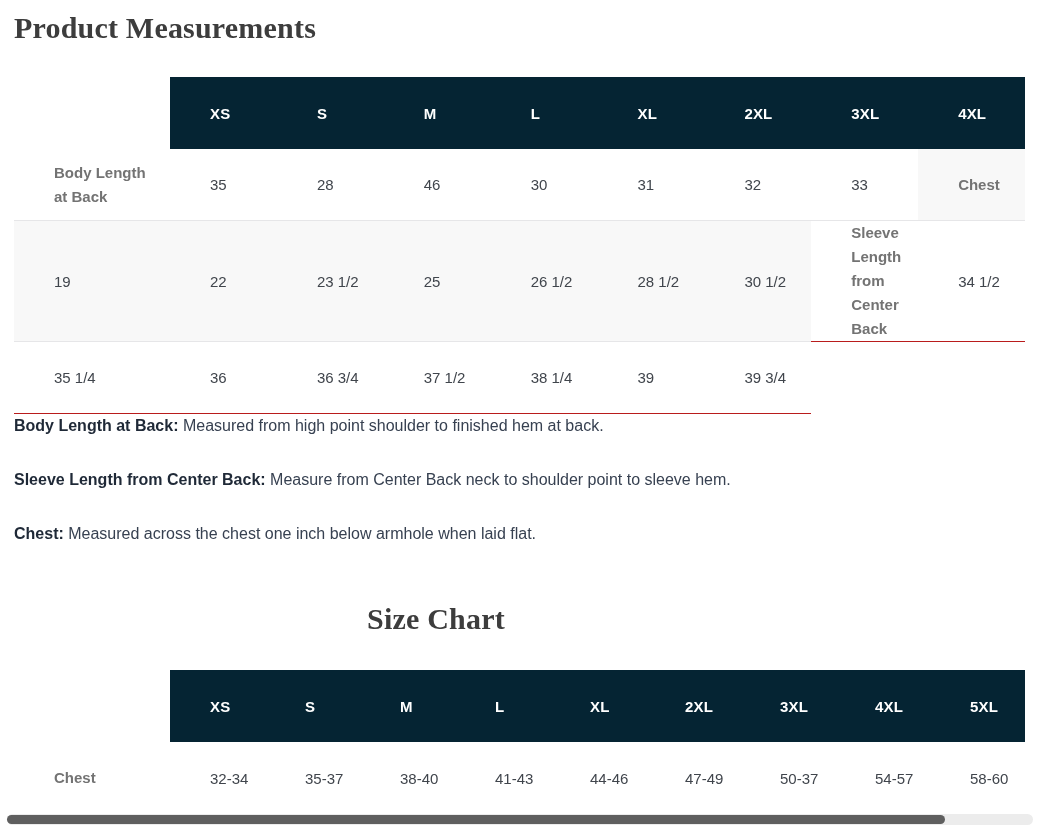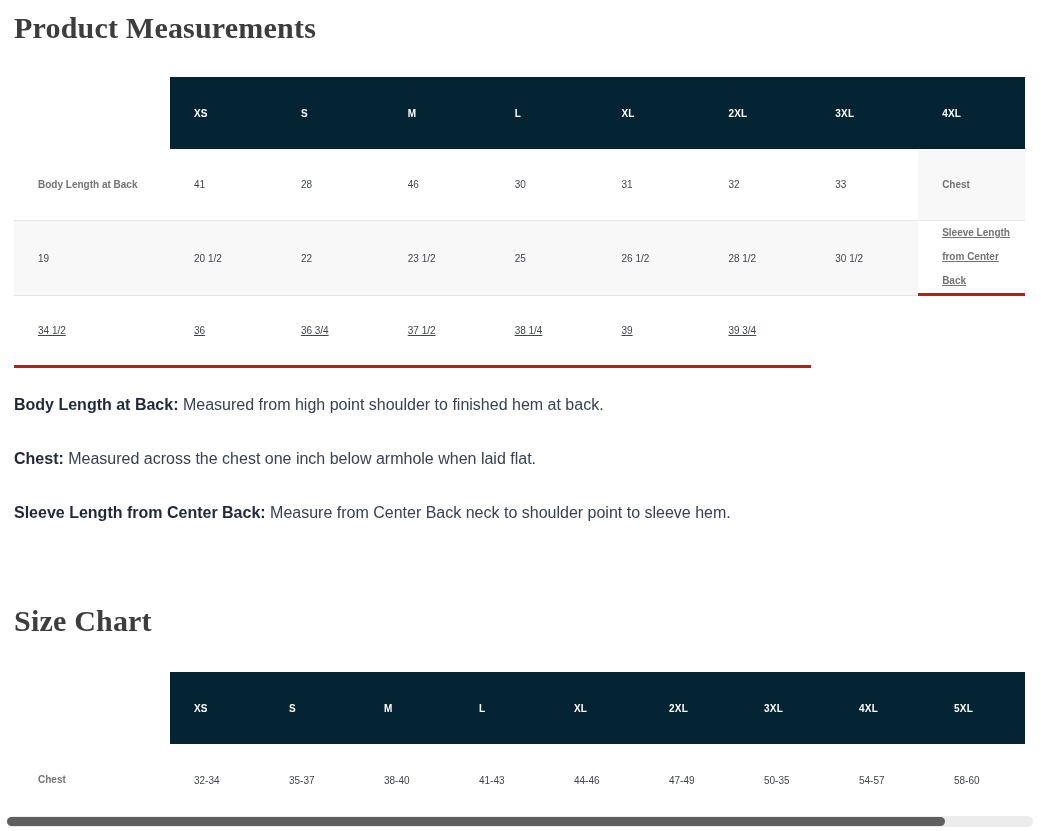--- a/index.html
+++ b/index.html
@@ -26,53 +26,53 @@
   
   .size-table {
     width: 1011px;
     display: grid;
   }
   .size-table.cols-8 { grid-template-columns: 156px repeat(8, 1fr); }
   .size-table.cols-9 { grid-template-columns: 156px repeat(9, 1fr); }
   .size-table .cell {
     display: flex;
     align-items: center;
-    padding-left: 24px;
-    font-size: 10px;
+    padding-left: 40px;
+    font-size: 15px;
     min-height: 72px;
   }
   .size-table .head-cell {
     background: #052433;
     color: #ffffff;
     font-weight: 700;
     letter-spacing: 0.2px;
   }
   .size-table .head-spacer { background: transparent; }
   .size-table .label-cell {
     font-weight: 700;
     color: #737373;
     line-height: 24px;
     padding-right: 10px;
   }
   .size-table .value-cell { color: #40454c; }
   .size-table .row-border { border-bottom: 1px solid #e6e6e8; }
-  .size-table .row-border-dark { border-bottom: 3px solid #b91c1c; text-decoration: underline; }
+  .size-table .row-border-dark { border-bottom: 1px solid #b91c1c; }
   .size-table .row-alt { background: #f8f8f8; }
   
-  .definitions { margin-top: 25px; }
+  .definitions { }
   .definition {
     font-size: 16px;
     line-height: 24px;
     color: #374151;
     margin-bottom: 30px;
   }
   .definition strong { color: #1f2937; font-weight: 700; }
   
   .table-1 { margin-top: 29px; }
-  .size-chart-title { margin-top: 76px; }
+  .size-chart-title { margin-top: 53px; text-align: center; }
   .table-2 { margin-top: 31px; }
   
   .hscrollbar {
     margin-top: 0px;
     margin-left: -7px;
     width: 1026px;
     height: 11px;
     background: #ececec;
     border-radius: 6px;
     position: relative;
@@ -100,60 +100,60 @@
     <div class="cell head-cell">XS</div>
     <div class="cell head-cell">S</div>
     <div class="cell head-cell">M</div>
     <div class="cell head-cell">L</div>
     <div class="cell head-cell">XL</div>
     <div class="cell head-cell">2XL</div>
     <div class="cell head-cell">3XL</div>
     <div class="cell head-cell">4XL</div>
 
     <div class="cell label-cell row-border">Body Length at Back</div>
-    <div class="cell value-cell row-border">41</div>
+    <div class="cell value-cell row-border">35</div>
     <div class="cell value-cell row-border">28</div>
     <div class="cell value-cell row-border">46</div>
     <div class="cell value-cell row-border">30</div>
     <div class="cell value-cell row-border">31</div>
     <div class="cell value-cell row-border">32</div>
     <div class="cell value-cell row-border">33</div>
 
     <div class="cell label-cell row-border row-alt">Chest</div>
     <div class="cell value-cell row-border row-alt">19</div>
-    <div class="cell value-cell row-border row-alt">20 1/2</div>
     <div class="cell value-cell row-border row-alt">22</div>
     <div class="cell value-cell row-border row-alt">23 1/2</div>
     <div class="cell value-cell row-border row-alt">25</div>
     <div class="cell value-cell row-border row-alt">26 1/2</div>
     <div class="cell value-cell row-border row-alt">28 1/2</div>
     <div class="cell value-cell row-border row-alt">30 1/2</div>
 
     <div class="cell label-cell row-border-dark">Sleeve Length from Center Back</div>
     <div class="cell value-cell row-border-dark">34 1/2</div>
+    <div class="cell value-cell row-border-dark">35 1/4</div>
     <div class="cell value-cell row-border-dark">36</div>
     <div class="cell value-cell row-border-dark">36 3/4</div>
     <div class="cell value-cell row-border-dark">37 1/2</div>
     <div class="cell value-cell row-border-dark">38 1/4</div>
     <div class="cell value-cell row-border-dark">39</div>
     <div class="cell value-cell row-border-dark">39 3/4</div>
   </div>
 
   <div class="definitions">
     <p class="definition">
       <strong>Body Length at Back:</strong>
       <span>Measured from high point shoulder to finished hem at back.</span>
     </p>
     <p class="definition">
+      <strong>Sleeve Length from Center Back:</strong>
+      <span>Measure from Center Back neck to shoulder point to sleeve hem.</span>
+    </p>
+    <p class="definition">
       <strong>Chest:</strong>
       <span>Measured across the chest one inch below armhole when laid flat.</span>
-    </p>
-    <p class="definition">
-      <strong>Sleeve Length from Center Back:</strong>
-      <span>Measure from Center Back neck to shoulder point to sleeve hem.</span>
     </p>
   </div>
 
   <h2 class="section-title size-chart-title">Size Chart</h2>
 
   <div class="size-table cols-9 table-2">
 
     <div class="cell head-spacer"></div>
     <div class="cell head-cell">XS</div>
     <div class="cell head-cell">S</div>
@@ -165,21 +165,21 @@
     <div class="cell head-cell">4XL</div>
     <div class="cell head-cell">5XL</div>
 
     <div class="cell label-cell">Chest</div>
     <div class="cell value-cell">32-34</div>
     <div class="cell value-cell">35-37</div>
     <div class="cell value-cell">38-40</div>
     <div class="cell value-cell">41-43</div>
     <div class="cell value-cell">44-46</div>
     <div class="cell value-cell">47-49</div>
-    <div class="cell value-cell">50-35</div>
+    <div class="cell value-cell">50-37</div>
     <div class="cell value-cell">54-57</div>
     <div class="cell value-cell">58-60</div>
   </div>
 
   <div class="hscrollbar">
     <div class="thumb"></div>
   </div>
 
 </div>
 

